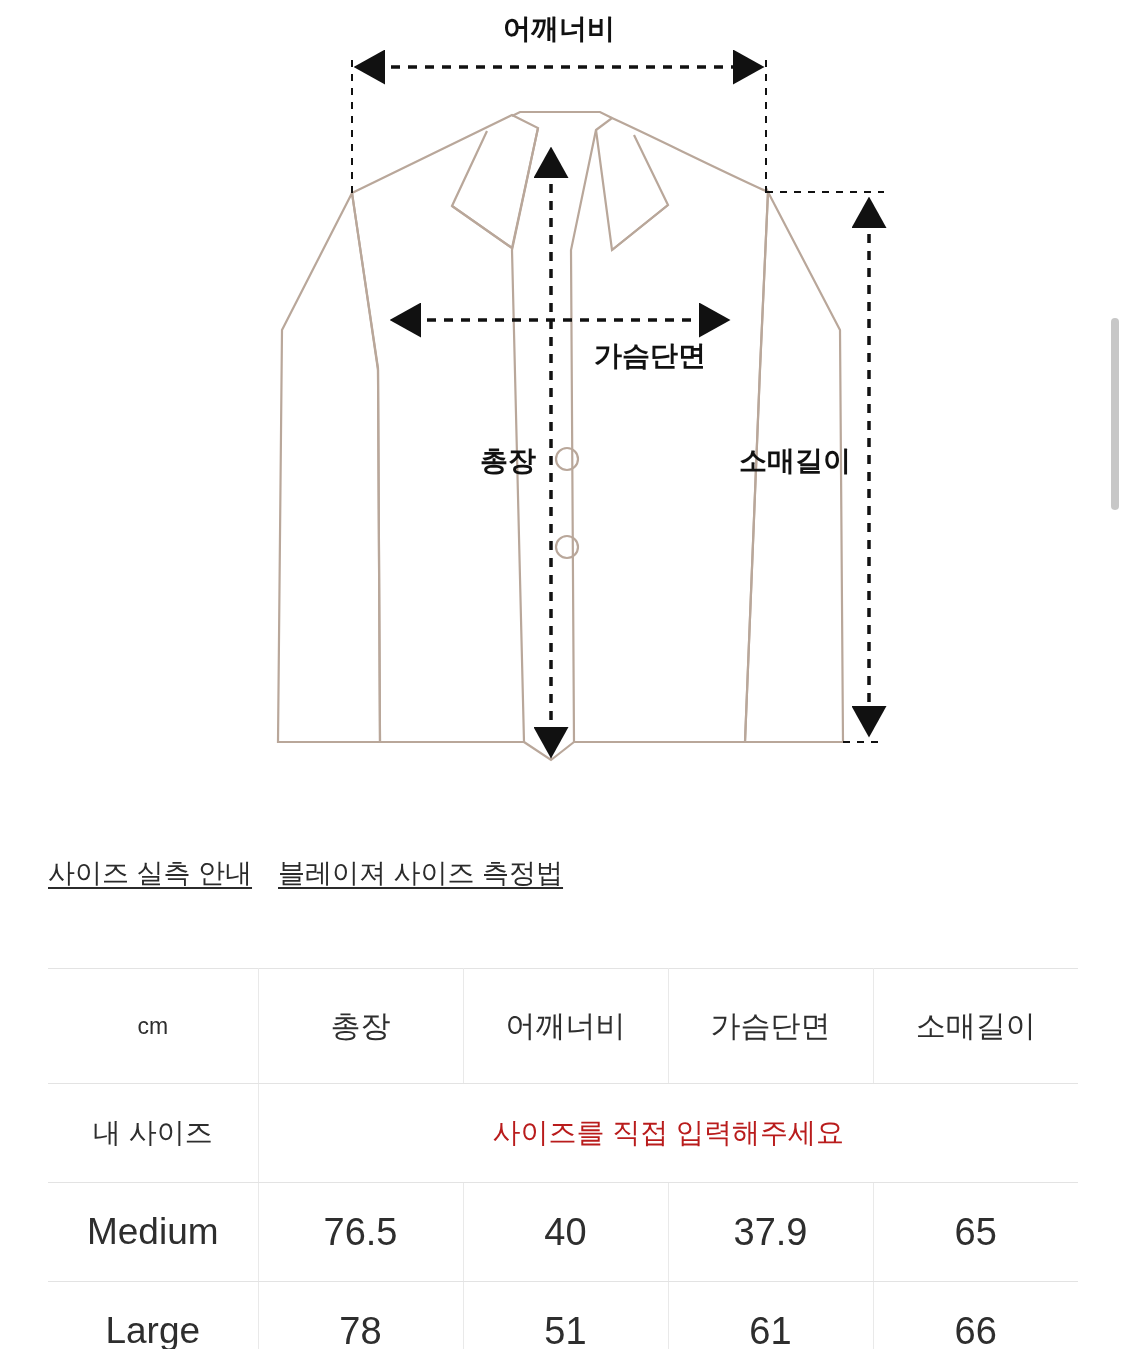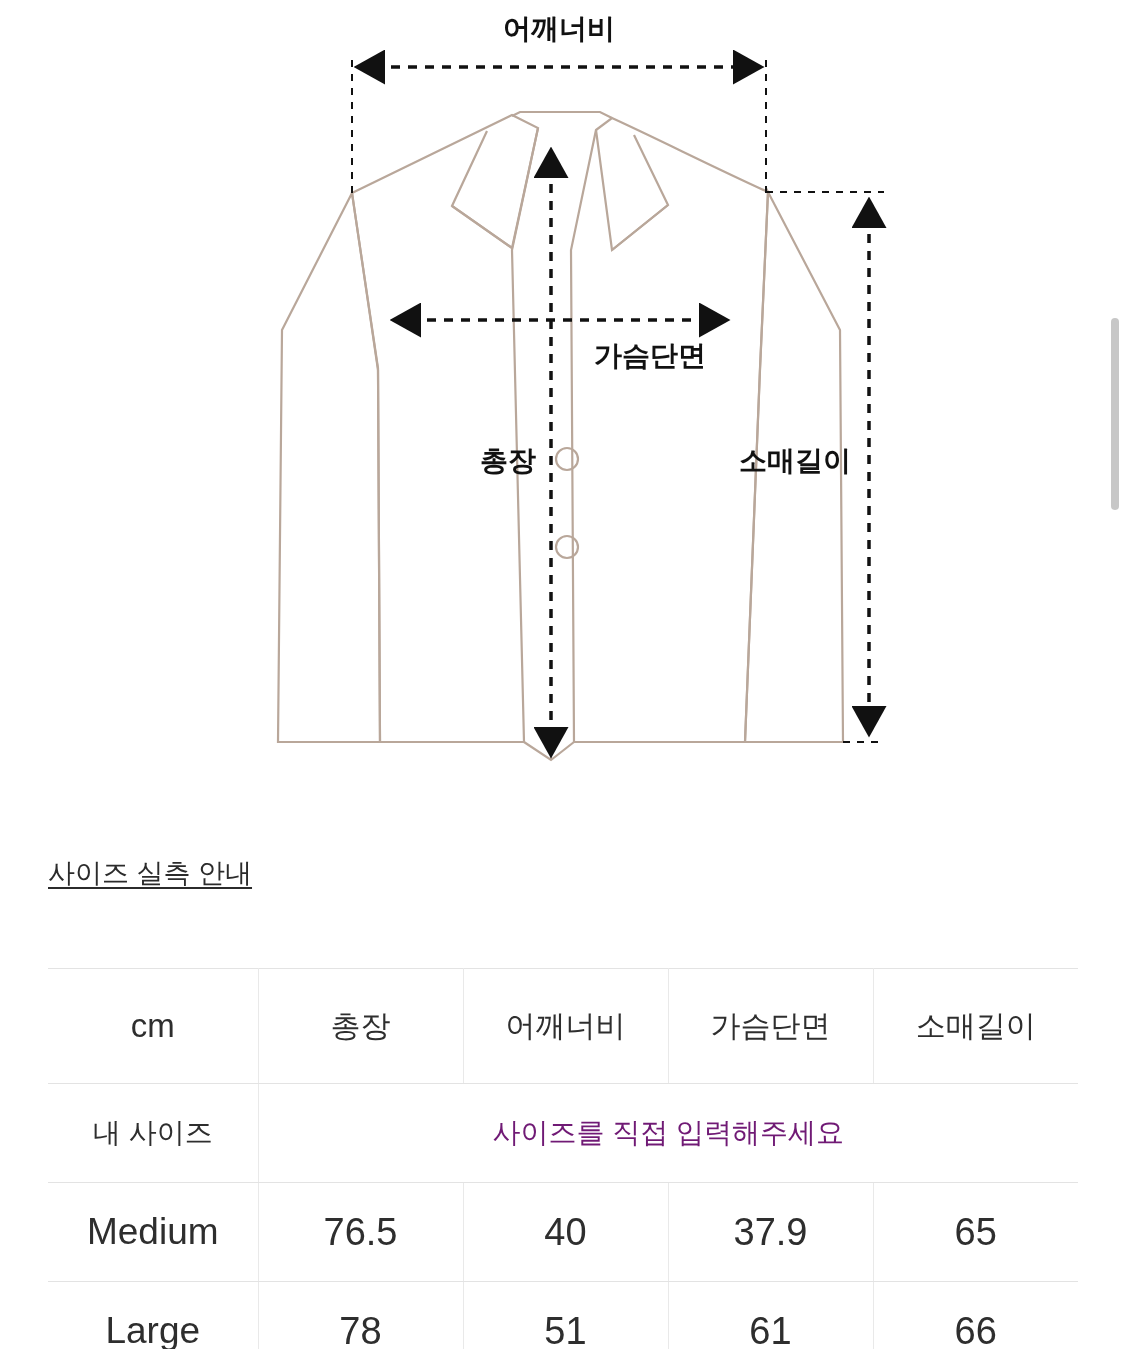--- a/index.html
+++ b/index.html
@@ -72,32 +72,32 @@
   #size-table tr > *:first-child {
     border-left: none;
   }
   .hdr-row th {
     height: 112px;
     font-size: 30px;
     color: #232323;
   }
   .hdr-row th:first-child {
     font-weight: bold;
-    font-size: 33px;
+    font-size: 23px;
   }
   .mysize-row td {
     height: 96px;
     font-size: 28px;
   }
   .mysize-row td:first-child {
     font-weight: bold;
     color: #1c1c1c;
   }
   .mysize-placeholder {
-    color: #701a75;
+    color: #b91c1c;
     font-size: 28px;
   }
   .size-row td {
     height: 96px;
     font-size: 38px;
     color: #3a3a3a;
   }
   .size-row td:first-child {
     font-weight: bold;
     color: #161616;
@@ -181,20 +181,21 @@
     <line x1="551" y1="150" x2="551" y2="755" stroke="#111111" stroke-width="3.5" stroke-dasharray="9 8" marker-start="url(#arrStart)" marker-end="url(#arrEnd)"></line>
     <text class="dim-label" x="508" y="470" text-anchor="middle">총장</text>
 
     <line x1="869" y1="200" x2="869" y2="734" stroke="#111111" stroke-width="3.5" stroke-dasharray="9 8" marker-start="url(#arrStart)" marker-end="url(#arrEnd)"></line>
     <text class="dim-label" x="795" y="470" text-anchor="middle">소매길이</text>
   </svg>
 </div>
 
 <div id="links-row">
   <span class="guide-link">사이즈 실측 안내</span>
+  <span class="guide-link">블레이져 사이즈 측정법</span>
 </div>
 
 <table id="size-table">
   <colgroup>
     <col class="c-label">
       <col class="c-val">
       <col class="c-val">
       <col class="c-val">
       <col class="c-val">
   </colgroup>

